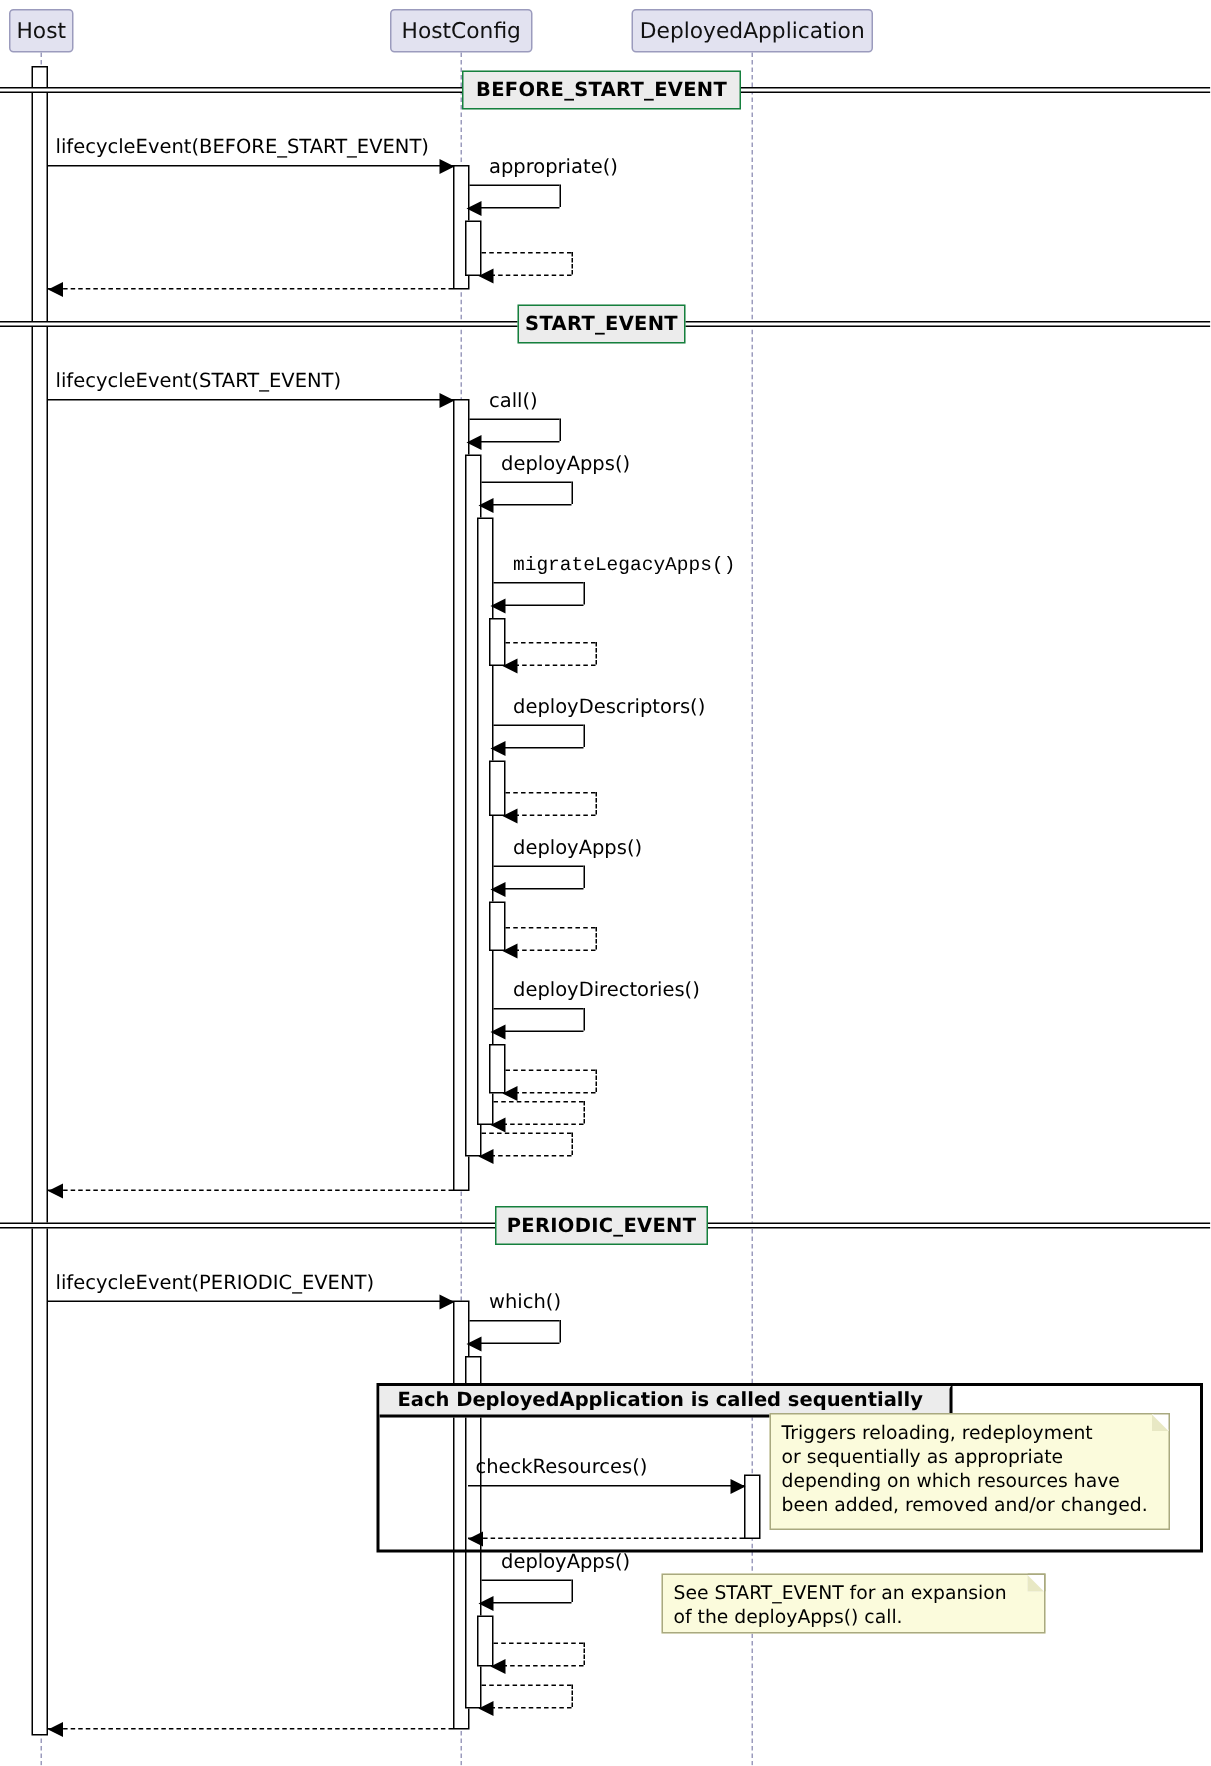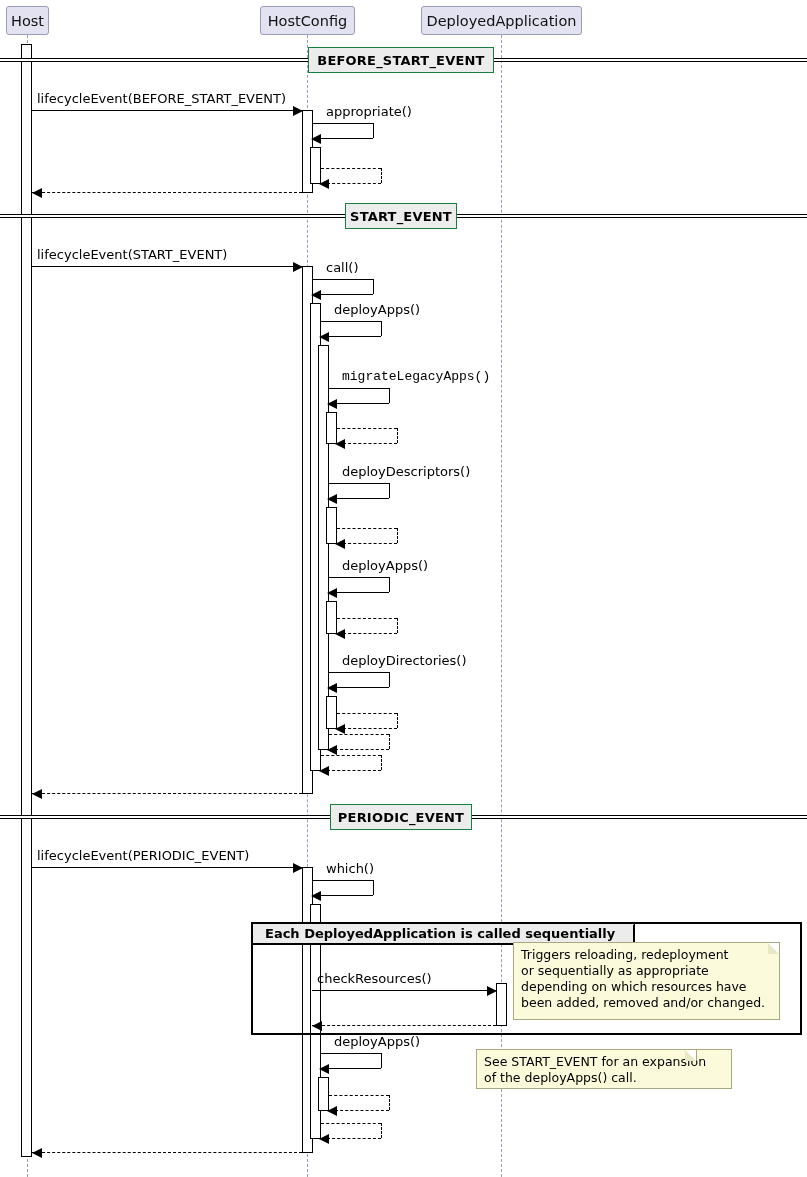--- a/index.html
+++ b/index.html
@@ -225,21 +225,21 @@
       <div class="divider-line" style="top: 815px;"></div>
       <div class="divider-label" style="left: 330px; top: 804px; width: 142px; height: 26px;">PERIODIC_EVENT</div>
     </div>
   <div id="layer-notes">
       <div class="note" style="left: 513px; top: 942px; width: 267px; height: 78px;">Triggers reloading, redeployment
 or sequentially as appropriate
 depending on which resources have
 been added, removed and/or changed.</div>
       <div class="note-fold-edge" style="left: 768px; top: 942px;"></div>
       <div class="note-fold" style="left: 768px; top: 943px;"></div>
-      <div class="note" style="left: 441px; top: 1049px; width: 256px; height: 40px; margin-left: 35px;">See START_EVENT for an expansion
+      <div class="note" style="left: 441px; top: 1049px; width: 256px; height: 40px;">See START_EVENT for an expansion
 of the deployApps() call.</div>
       <div class="note-fold-edge" style="left: 685px; top: 1049px;"></div>
       <div class="note-fold" style="left: 685px; top: 1050px;"></div>
     </div>
   <div id="layer-participants">
       <div class="participant" style="left: 6px; top: 6px; width: 43px; height: 29px;">Host</div>
       <div class="participant" style="left: 260px; top: 6px; width: 95px; height: 29px;">HostConfig</div>
       <div class="participant" style="left: 421px; top: 6px; width: 161px; height: 29px;">DeployedApplication</div>
     </div>
 </div>

